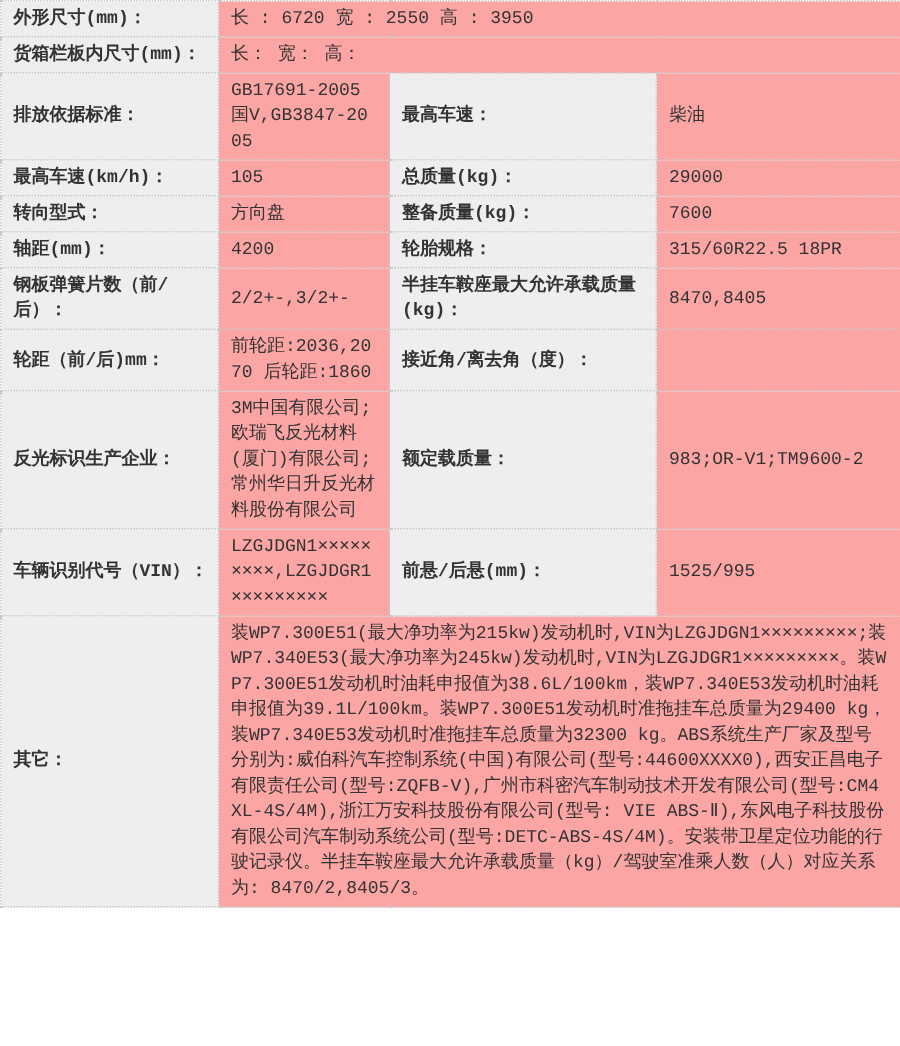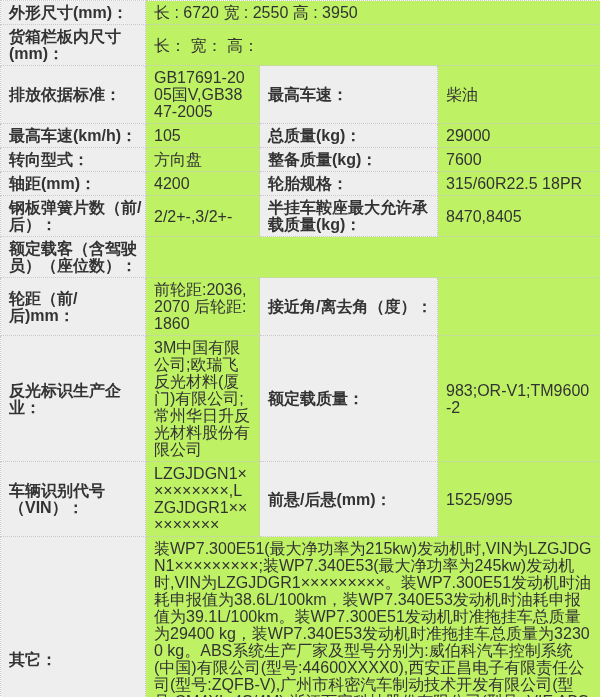--- a/index.html
+++ b/index.html
@@ -9,33 +9,34 @@
     font-family: "Liberation Sans", "DejaVu Sans", sans-serif;
   }
   .sheet { width: 600px; }
   table.spec {
     width: 600px;
     border-collapse: collapse;
     table-layout: fixed;
   }
   table.spec td {
     border: 1px dotted #c9c9c9;
-    font-size: 16px;
+    font-size: 12px;
     line-height: 17px;
     vertical-align: middle;
     color: #333333;
     overflow-wrap: break-word;
+    font-family: Liberation Mono, monospace;
   }
   td.label {
     background: #eeeeee;
     font-weight: 700;
     padding: 3px 3px 3px 8px;
   }
   td.value {
-    background: #bef264;
+    background: #fca5a5;
     padding: 3px 8px;
     word-break: break-all;
   }
 </style>
 </head>
 <body>
 
 <div class="sheet">
   <table class="spec">
     <colgroup>
@@ -77,24 +78,20 @@
           <td class="label">轮胎规格：</td>
           <td class="value">315/60R22.5 18PR</td>
         </tr>
         <tr>
           <td class="label">钢板弹簧片数（前/后）：</td>
           <td class="value">2/2+-,3/2+-</td>
           <td class="label">半挂车鞍座最大允许承载质量(kg)：</td>
           <td class="value">8470,8405</td>
         </tr>
         <tr>
-          <td class="label">额定载客（含驾驶员）（座位数）：</td>
-          <td class="value" colspan="3"></td>
-        </tr>
-        <tr>
           <td class="label">轮距（前/后)mm：</td>
           <td class="value">前轮距:2036,2070 后轮距:1860</td>
           <td class="label">接近角/离去角（度）：</td>
           <td class="value"></td>
         </tr>
         <tr>
           <td class="label">反光标识生产企业：</td>
           <td class="value">3M中国有限公司;欧瑞飞反光材料(厦门)有限公司;常州华日升反光材料股份有限公司</td>
           <td class="label">额定载质量：</td>
           <td class="value">983;OR-V1;TM9600-2</td>

